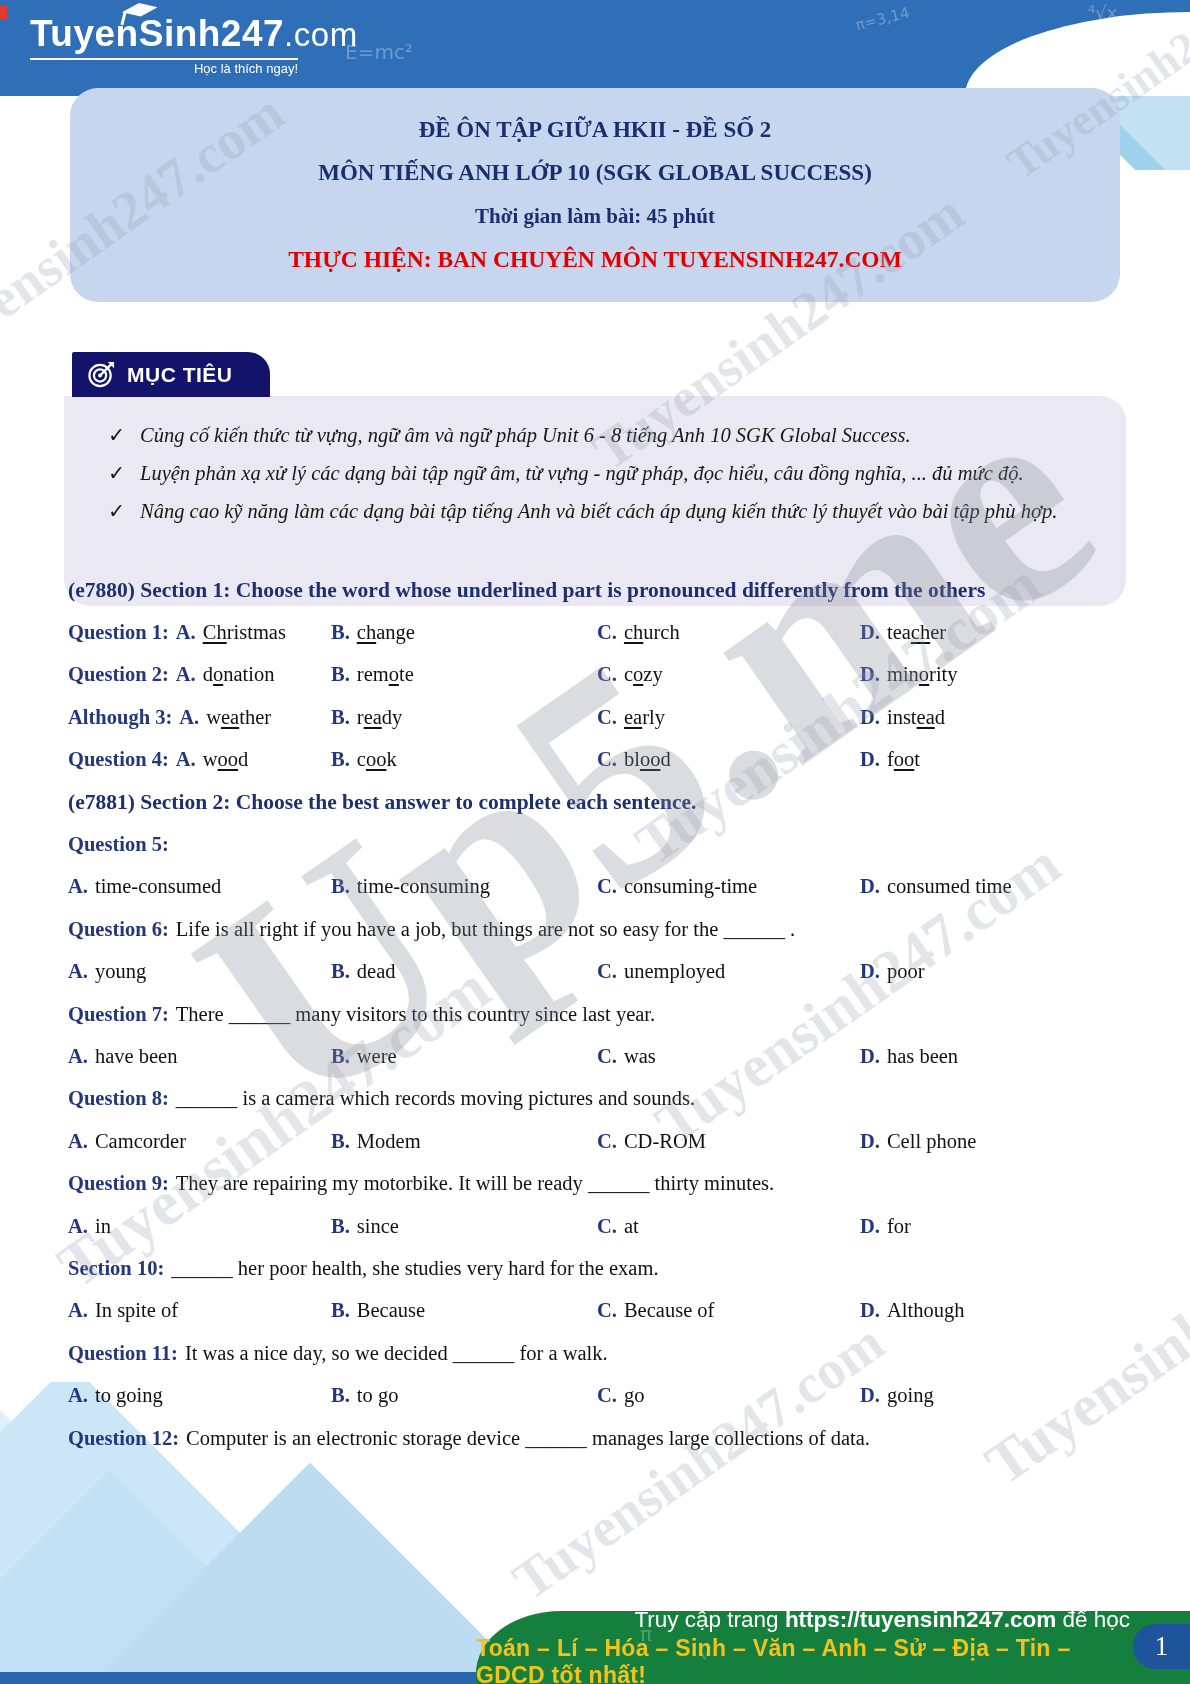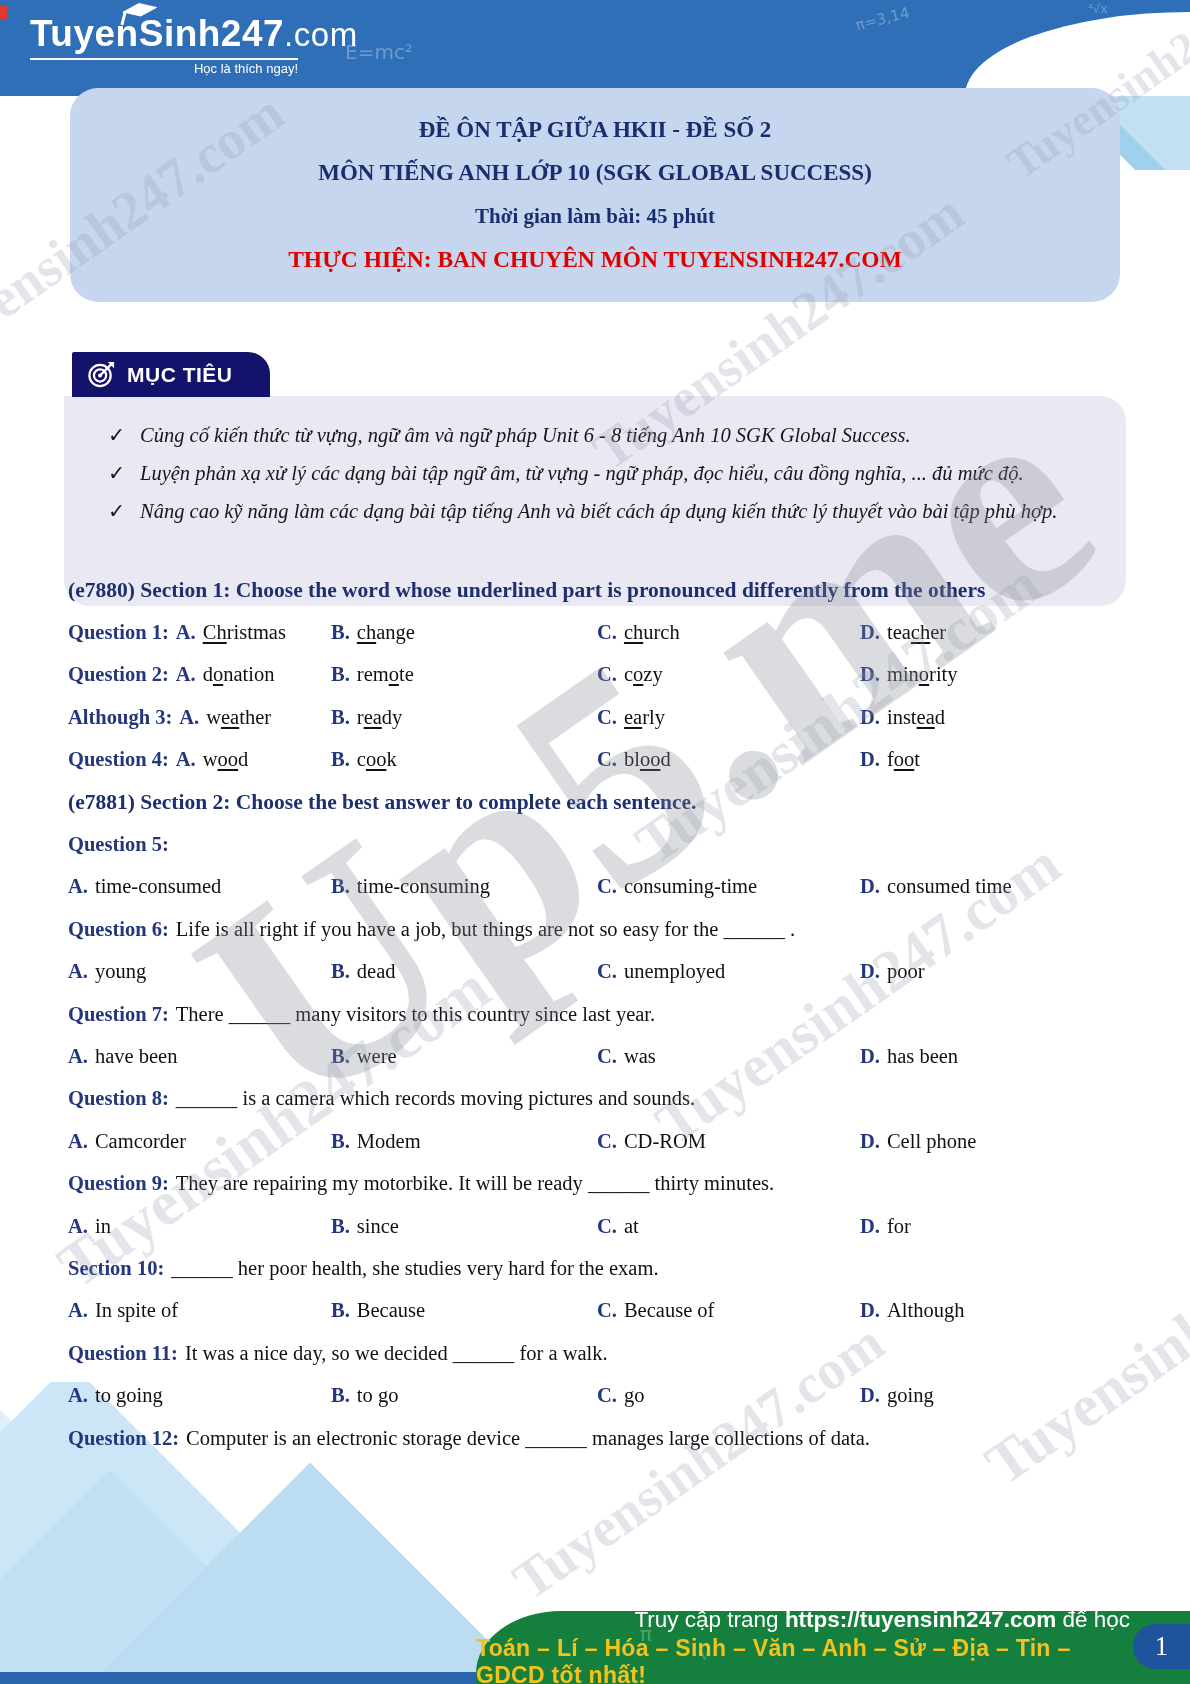--- a/index.html
+++ b/index.html
@@ -84,21 +84,21 @@
 
   <div class="header">
     <div class="corner-red"></div>
     <div class="logo">
       <div class="cap"></div>
       <div class="logo-line"><span>TuyenSinh247</span><span class="logo-com">.com</span></div>
       <div class="logo-rule">Học là thích ngay!</div>
     </div>
     <span class="doodle" style="left:345px;top:40px;font-size:20px;">E=mc²</span>
     <span class="doodle" style="left:855px;top:10px;font-size:15px;transform:rotate(-14deg);">π=3,14</span>
-    <span class="doodle" style="left:1088px;top:2px;font-size:12px;">⁴√x</span>
+    <span class="doodle" style="left:1088px;top:2px;font-size:18px;">⁴√x</span>
     <div class="header-wave"></div>
   </div>
 
   <div class="tr-pattern">
     <div class="dm e1"></div>
     <div class="dm e2"></div>
     <div class="dm e3"></div>
   </div>
 
   <div class="title-box">

